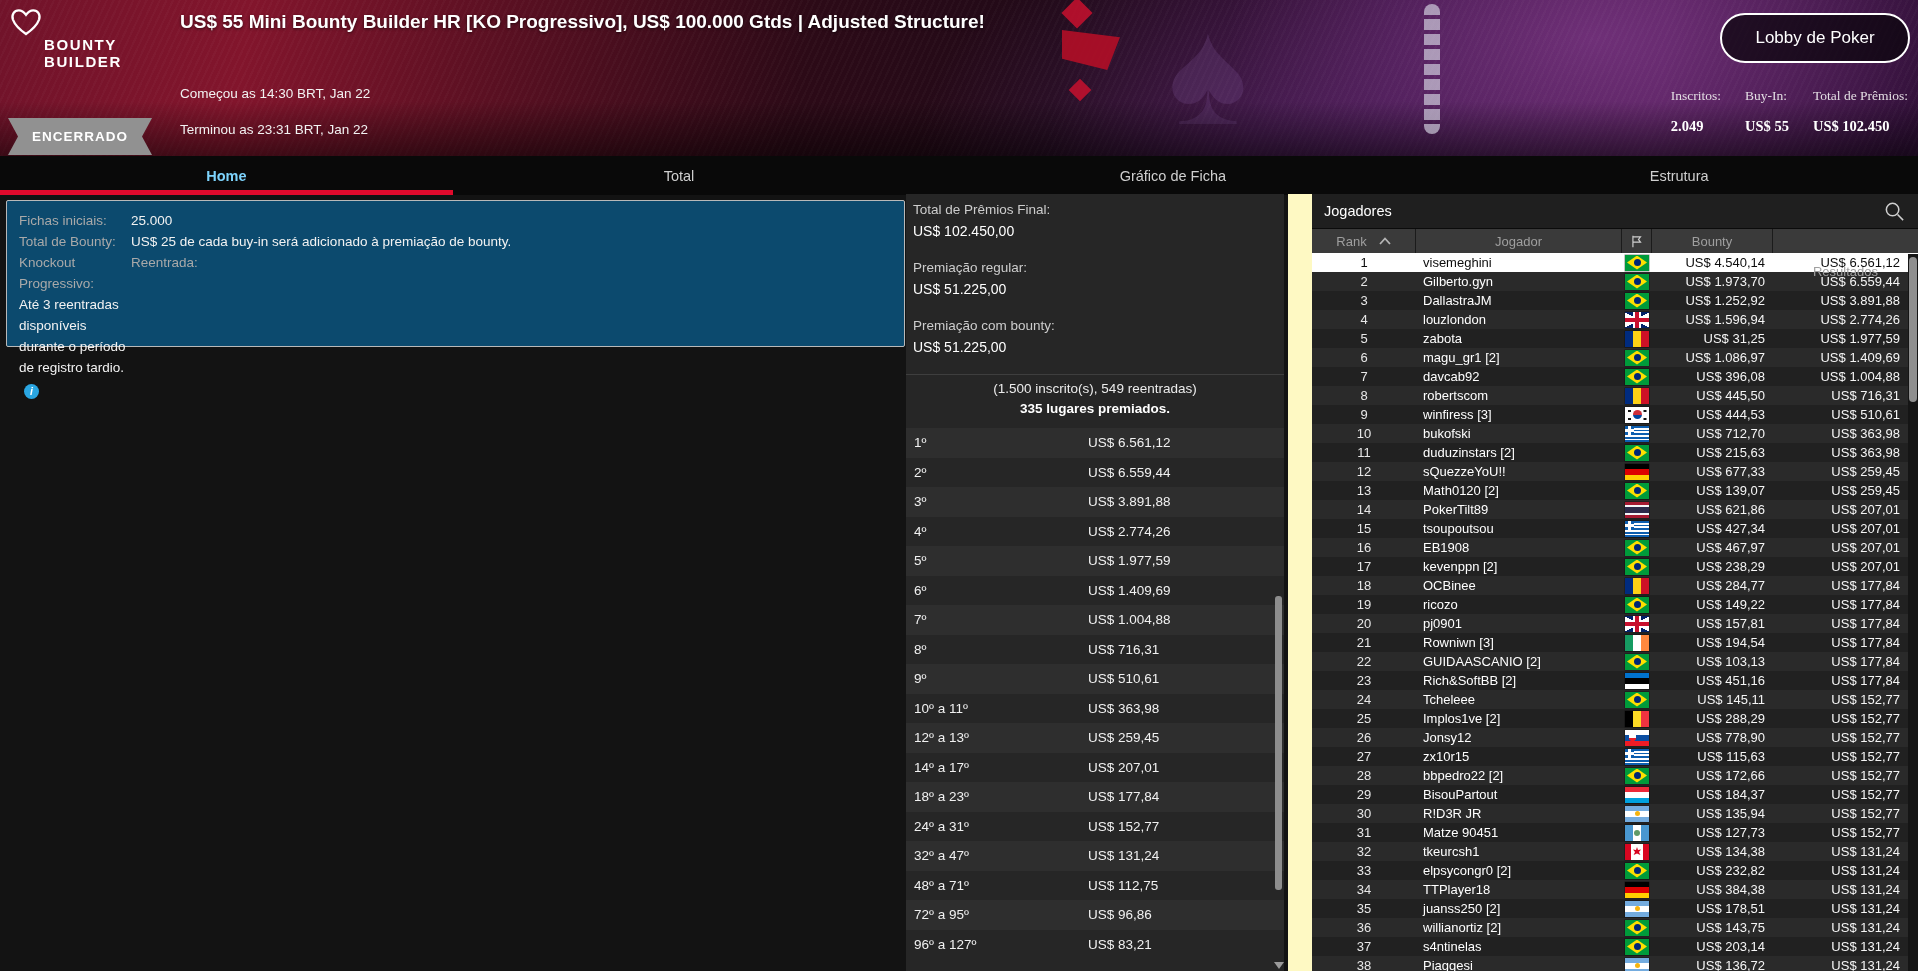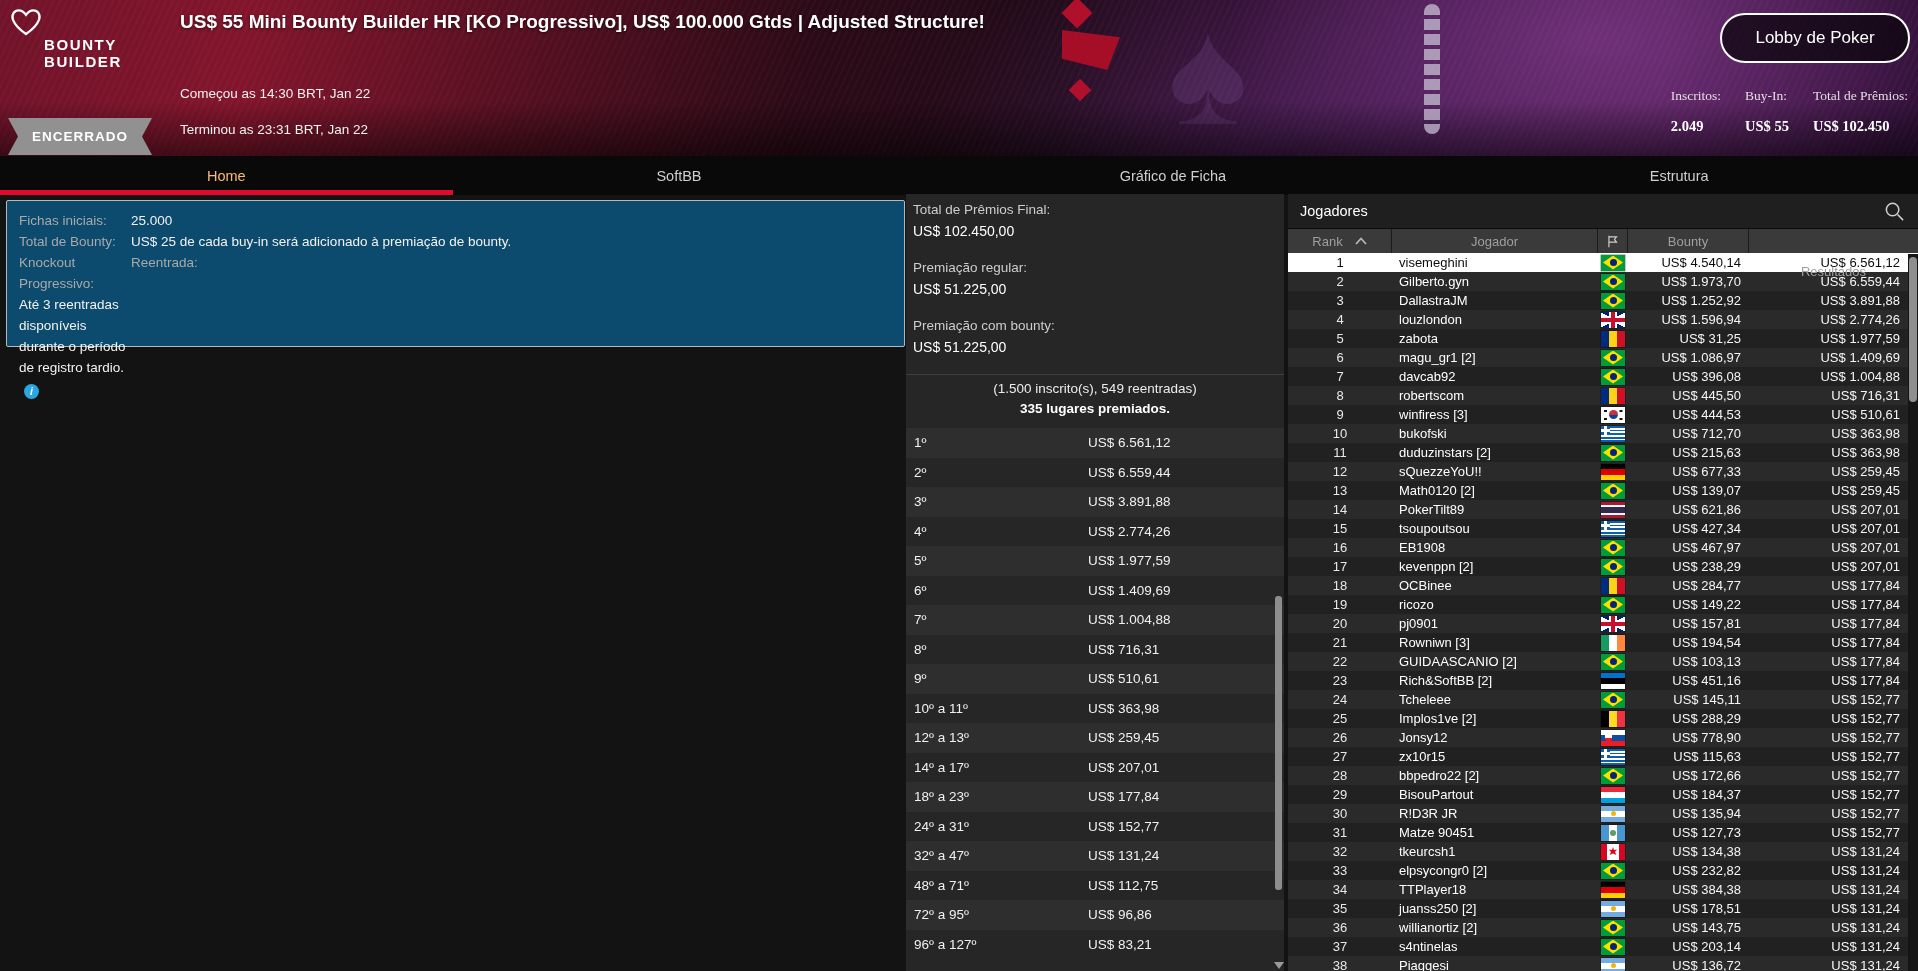--- a/index.html
+++ b/index.html
@@ -40,21 +40,21 @@
     font-size:17px; color:#fff; cursor:pointer; }
   #hdr-stats { right:10px; top:88px; z-index:3; display:flex; gap:24px; }
   .stat-col { display:flex; flex-direction:column; gap:14px;font-family:Liberation Serif, serif; }
   .stat-label { font-size:13.5px; color:#e3dde3; }
   .stat-value { font-size:14.5px; color:#fff; font-weight:600; }
 
   
   #tab-bar { position:absolute; left:0; top:156px; width:1918px; height:39px; background:#090909; display:flex; }
   .tab { position:relative; display:flex; align-items:center; justify-content:center;
     font-size:14.5px; color:#cfcfcf; cursor:pointer; }
-  .tab.active { color:#fdba74; font-weight:400; }
+  .tab.active { color:#7dd3fc; font-weight:700; }
   .tab .underline { position:absolute; left:0; bottom:0; width:100%; height:5px; background:var(--accent,#e10a2c); }
 
   
   #info-panel { position:absolute; left:6px; top:200px; width:899px; height:147px;
     background:#0c4a6e; border:1px solid #b9b9b9; border-radius:2px; padding:9px 12px;
     display:grid; grid-template-columns:108px 1fr; column-gap:4px; align-content:start; font-size:13.5px; line-height:21px; }
   .info-label { color:#a9a9a9; }
   .info-value { color:#f2f2f2; max-width:585px; }
   .info-i { display:inline-flex; width:15px; height:15px; border-radius:50%; background:var(--info-blue,#2aa6e2);
     color:#fff; font-size:10.5px; font-weight:bold; align-items:center; justify-content:center;
@@ -75,21 +75,21 @@
   .pay-row:nth-child(odd) { background:#2e2e2e; }
   .pay-row:nth-child(even) { background:#262626; }
   .pay-place { margin-left:8px; }
   .pay-amount { position:absolute; left:182px; }
   #prize-scrollbar { position:absolute; right:1px; top:230px; bottom:14px; width:8px; }
   #prize-thumb { position:absolute; top:172px; height:294px; width:7px; background:#8d8d8d; border-radius:3px; cursor:pointer; }
   #prize-arrow { position:absolute; right:0; bottom:2px; width:0; height:0;
     border-left:5px solid transparent; border-right:5px solid transparent; border-top:7px solid #9a9a9a; cursor:pointer; }
 
   
-  #players-panel { position:absolute; left:1288px; top:194px; width:630px; height:777px; background:#0369a1; overflow:hidden; }
+  #players-panel { position:absolute; left:1288px; top:194px; width:630px; height:777px; background:#fef9c3; overflow:hidden;padding-left:24px; }
   #players-titlebar { height:35px; background:#1f1f1f; border-bottom:1px solid #0b0b0b;
     display:flex; align-items:center; padding-left:12px; font-size:14.5px; color:#fff; position:relative; }
   #players-search { position:absolute; right:12px; top:6px; cursor:pointer; }
   #players-head { height:24px; background:#3a3a3a; display:flex; color:#9f9f9f; font-size:13px; }
   .hcell { display:flex; align-items:center; justify-content:center; border-right:1px solid #1b1b1b; gap:12px; }
   .hcell:last-child { border-right:none;margin-top:42px; }
   .h-rank { width:104px; } .h-name { width:206px; } .h-flag { width:30px; }
   .h-bounty { width:121px; } .h-res { flex:1; }
   #players-rows { height:718px; overflow:hidden; }
   .p-row { height:19px; display:flex; align-items:center; font-size:13px; cursor:pointer; }
@@ -191,21 +191,21 @@
       </div>
     </div>
 </div>
 
 <div id="tab-bar">
     <div class="tab active" style="flex: 0 0 23.6%;">
       <span>Home</span>
       <div class="underline"></div>
     </div>
     <div class="tab" style="flex: 0 0 23.6%;">
-      <span>SoftBB</span>
+      <span>Total</span>
     </div>
     <div class="tab" style="flex: 0 0 27.9%;">
       <span>Gráfico de Ficha</span>
     </div>
     <div class="tab" style="flex: 0 0 24.9%;">
       <span>Estrutura</span>
     </div>
   </div>
 
 <div id="info-panel">

